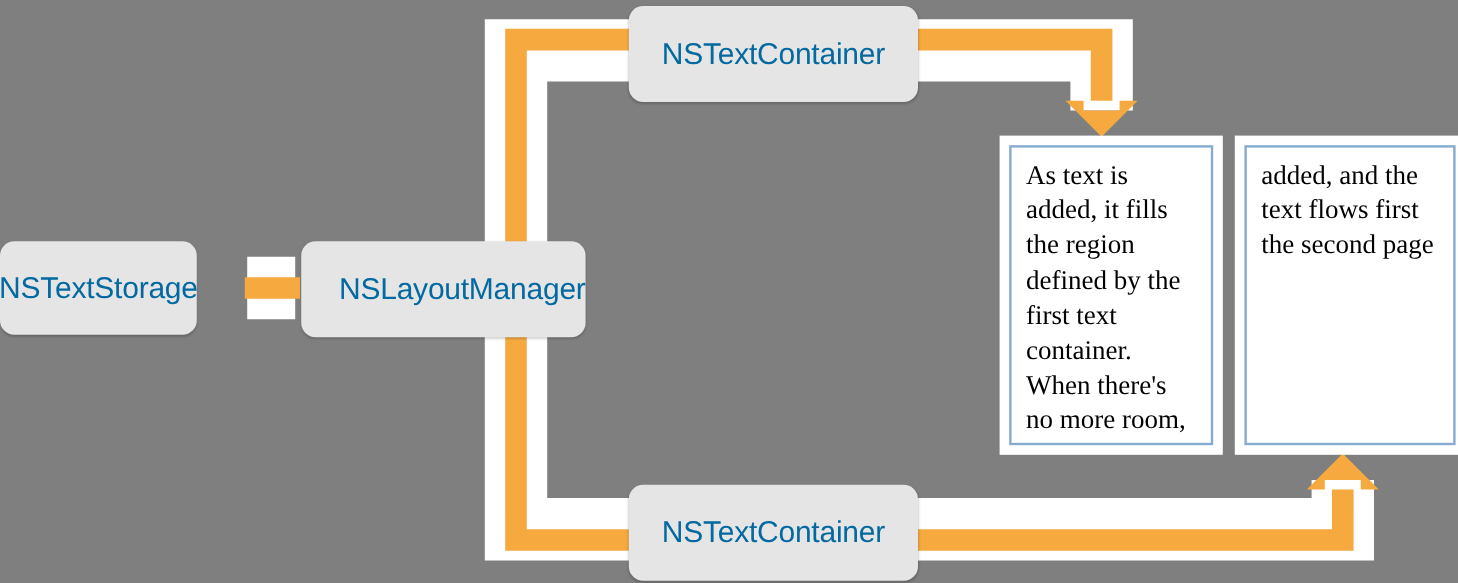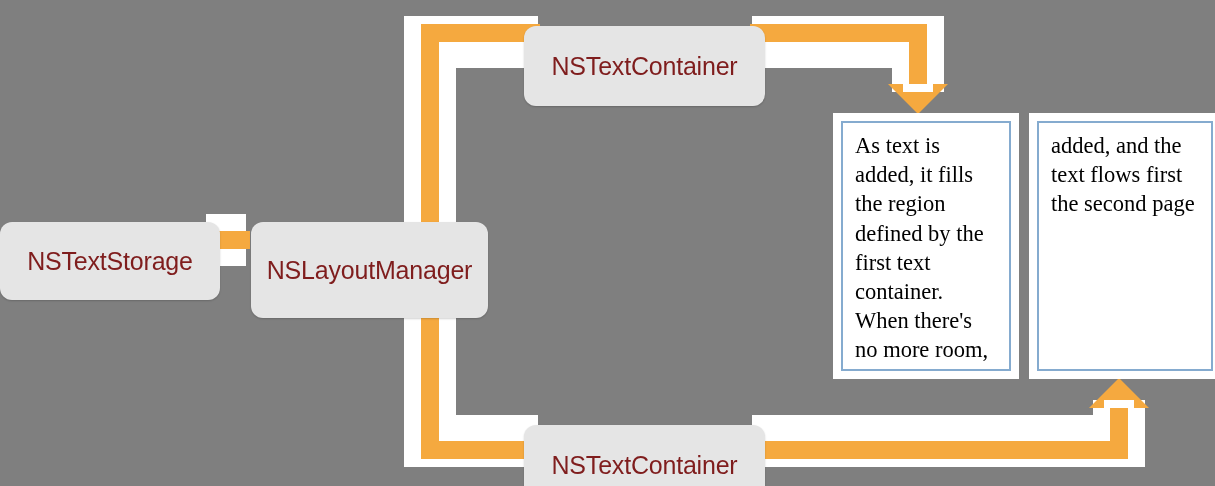--- a/index.html
+++ b/index.html
@@ -21,30 +21,29 @@
     width: 1215px;
     height: 486px;
   }
   .node {
     position: absolute;
     background: #e5e5e5;
     border-radius: 12px;
     display: flex;
     align-items: center;
     justify-content: center;
-    color: #7f1d1d;
+    color: #0369a1;
     font-family: "Liberation Sans", sans-serif;
     font-size: 25px;
     letter-spacing: -0.2px;
     white-space: nowrap;
     box-shadow: 0 1px 2px rgba(0,0,0,0.18);
-    margin-top: 21px;
   }
-  #node-storage   { left: 0px;   top: 201px; width: 220px; height: 78px; border-radius: 12px; }
-  #node-layout    { left: 251px; top: 201px; width: 237px; height: 96px; }
+  #node-storage   { left: 0px;   top: 201px; width: 164px; height: 78px; border-radius: 12px; }
+  #node-layout    { left: 251px; top: 201px; width: 237px; height: 80px; justify-content: flex-end; }
   #node-tc-top    { left: 524px; top: 5px;   width: 241px; height: 80px; }
   #node-tc-bottom { left: 524px; top: 404px; width: 241px; height: 80px; }
 
   .page {
     position: absolute;
     background: #ffffff;
     box-sizing: border-box;
     padding: 8px;
   }
   .page-inner {

